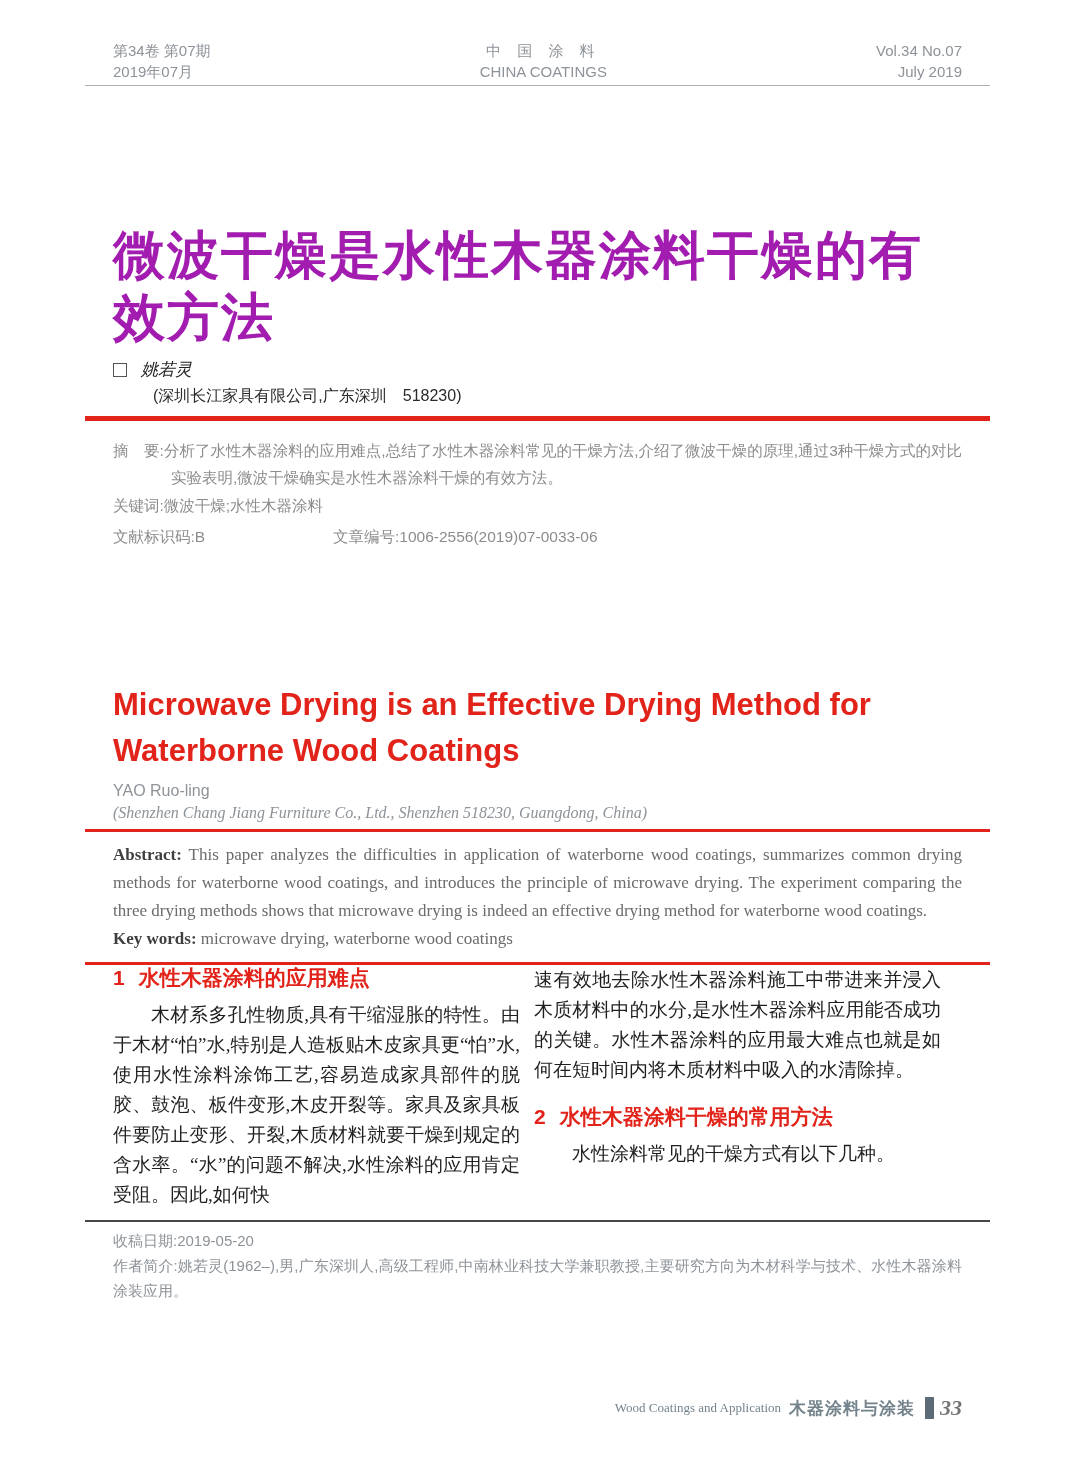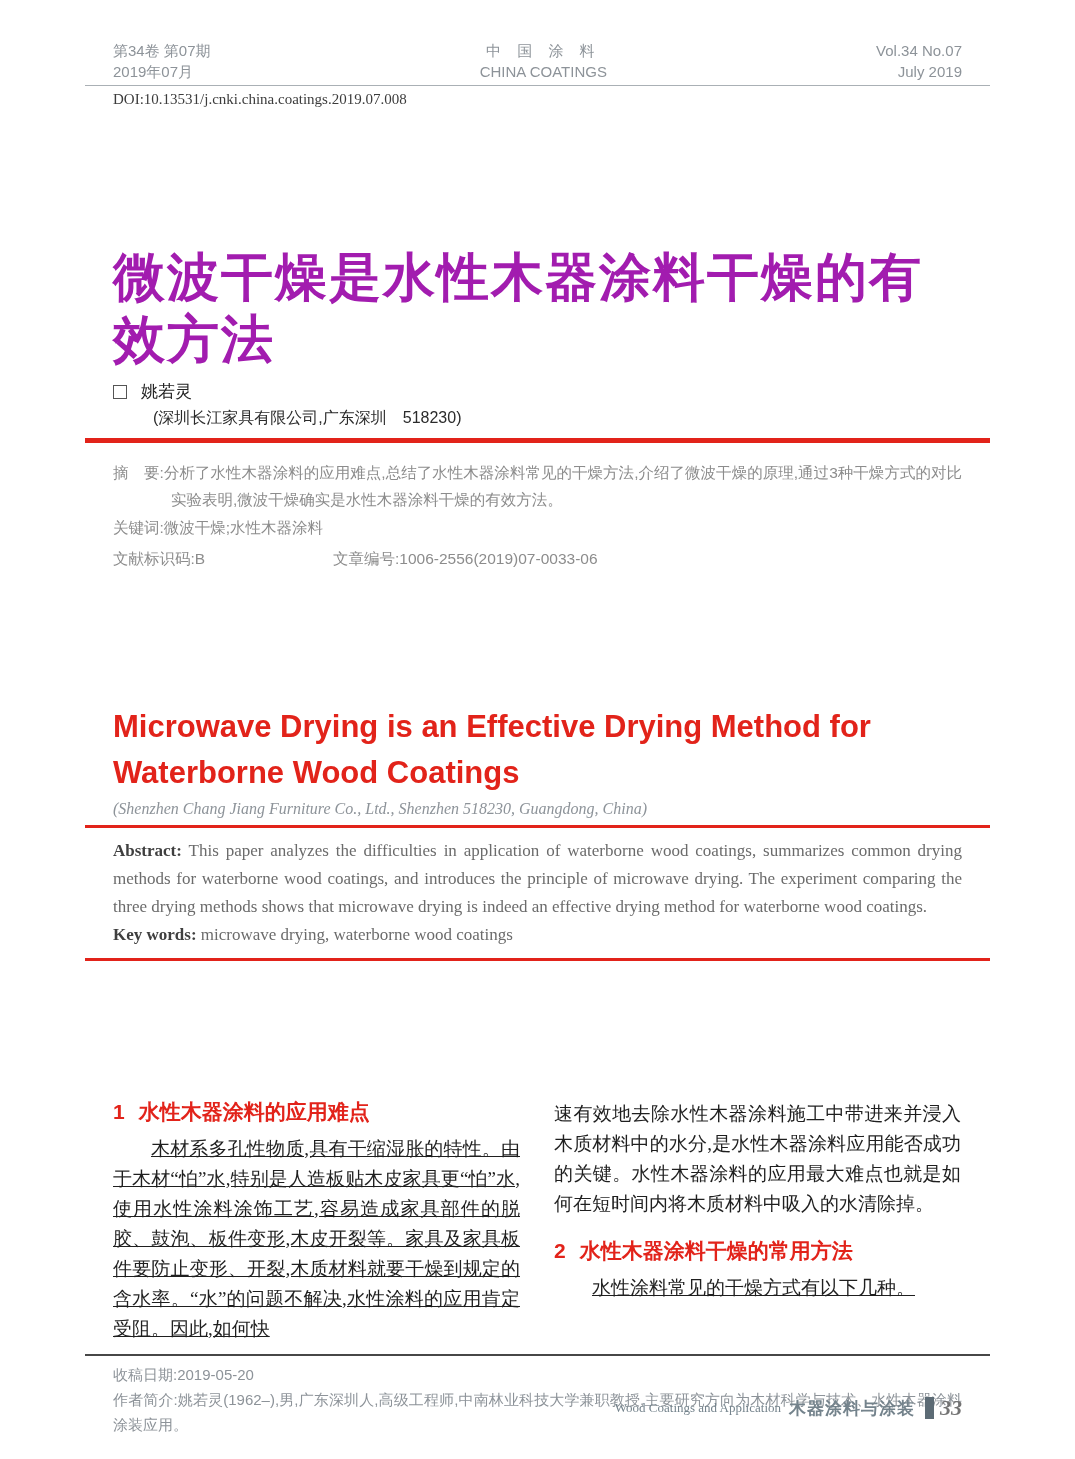--- a/index.html
+++ b/index.html
@@ -30,21 +30,21 @@
     margin-top:5px;}
 
   
   .title-cn{
     margin-top:138px;
     max-width:890px;
     color:#a21caf;
     font-size:52px;line-height:62px;font-weight:bold;
     letter-spacing:2px;
   }
-  .author-row{display:flex;align-items:center;margin-top:10px;}
+  .author-row{display:flex;align-items:center;margin-top:10px;font-style:italic;}
   .author-marker{width:12px;height:12px;border:1.5px solid #555;display:inline-block;
     margin-right:14px;flex:none;}
   .author-name{font-size:17px;color:#222;}
   .affil-cn{font-size:16px;color:#2b2b2b;margin-top:5px;margin-left:68px;}
   .rule-red-thick{height:5px;background:#e2231a;margin-top:9px;}
   .rule-red-thin{height:3px;background:#e2231a;}
 
   
   .abs-cn{margin-top:17px;color:#8c8c8c;font-size:15.5px;line-height:26.5px;
     padding-left:58px;text-indent:-58px;text-align:justify;}
@@ -66,28 +66,28 @@
   .affil-en{font-family:"Liberation Serif", serif;font-style:italic;
     font-size:16px;color:#8d9399;margin-top:4px;margin-bottom:7px;}
 
   .abs-en{font-family:"Liberation Serif", serif;font-size:17px;line-height:28px;
     color:#6b6b6b;text-align:justify;margin-top:9px;}
   .abs-en .b{font-weight:bold;color:#3f3f3f;}
   .kw-en{font-family:"Liberation Serif", serif;font-size:17px;line-height:28px;
     color:#6b6b6b;margin-bottom:9px;}
 
   
-  .body-cols{display:flex;gap:34px;margin-top:138px;}
+  .body-cols{display:flex;gap:14px;}
   .bcol{width:407px;}
   .sec-head{color:#e2231a;font-size:21px;font-weight:bold;line-height:26px;
     margin:0 0 9px 0;}
   .sec-head .num{margin-right:14px;}
   .bpara{font-family:"Liberation Serif", serif;font-size:19px;line-height:30px;
     text-align:justify;color:#1f1f1f;margin:0;}
-  .indent{text-indent:2em;text-decoration:underline;}
+  .indent{text-indent:2em;}
   .sec2-gap{margin-top:19px;}
 
   
   .foot-rule{height:2px;background:#474747;margin-top:10px;}
   .footnotes{color:#8d9399;font-size:15px;line-height:25px;margin-top:6px;}
   .footnotes .line{text-align:justify;}
 
   
   .pfooter{position:absolute;right:113px;bottom:38px;
     display:flex;align-items:center;color:#74838c;}
@@ -110,38 +110,38 @@
     <div class="col center">
       <div class="cn-big">中 国 涂 料</div>
       <div>CHINA COATINGS</div>
     </div>
     <div class="col right">
       <div>Vol.34  No.07</div>
       <div>July 2019</div>
     </div>
   </div>
   <div class="header-rule"></div>
-  <div class="doi-line inset">DOI:10.13531/j.cnki.china.coatings.2019.07.008</div>
 
   <div class="title-cn inset">微波干燥是水性木器涂料干燥的有效方法</div>
   <div class="author-row inset">
     <span class="author-marker"></span>
     <span class="author-name">姚若灵</span>
   </div>
   <div class="affil-cn inset">(深圳长江家具有限公司,广东深圳　518230)</div>
   <div class="rule-red-thick"></div>
 
   <div class="abs-cn inset"><span class="abs-label">摘　要:</span><span>分析了水性木器涂料的应用难点,总结了水性木器涂料常见的干燥方法,介绍了微波干燥的原理,通过3种干燥方式的对比实验表明,微波干燥确实是水性木器涂料干燥的有效方法。</span></div>
   <div class="kw-cn inset"><span>关键词:</span><span>微波干燥;水性木器涂料</span></div>
   <div class="meta-row inset">
     <div class="meta-item m2"><span>文献标识码:</span><span>B</span></div>
     <div class="meta-item m3"><span>文章编号:</span><span>1006-2556(2019)07-0033-06</span></div>
   </div>
 
   <div class="title-en inset">Microwave Drying is an Effective Drying Method for Waterborne Wood Coatings</div>
+  <div class="author-en inset">YAO Ruo-ling</div>
   <div class="affil-en inset">(Shenzhen Chang Jiang Furniture Co., Ltd., Shenzhen 518230, Guangdong, China)</div>
   <div class="rule-red-thin"></div>
 
   <div class="abs-en inset"><span class="b">Abstract:</span><span> This paper analyzes the difficulties in application of waterborne wood coatings, summarizes common drying methods for waterborne wood coatings, and introduces the principle of microwave drying. The experiment comparing the three drying methods shows that microwave drying is indeed an effective drying method for waterborne wood coatings.</span></div>
   <div class="kw-en inset"><span class="b" style="font-weight:bold;color:#3f3f3f;">Key words:</span><span> microwave drying, waterborne wood coatings</span></div>
   <div class="rule-red-thin"></div>
 
   <div class="body-cols inset">
     <div class="bcol">
       <h3 class="sec-head"><span class="num">1</span><span>水性木器涂料的应用难点</span></h3>

